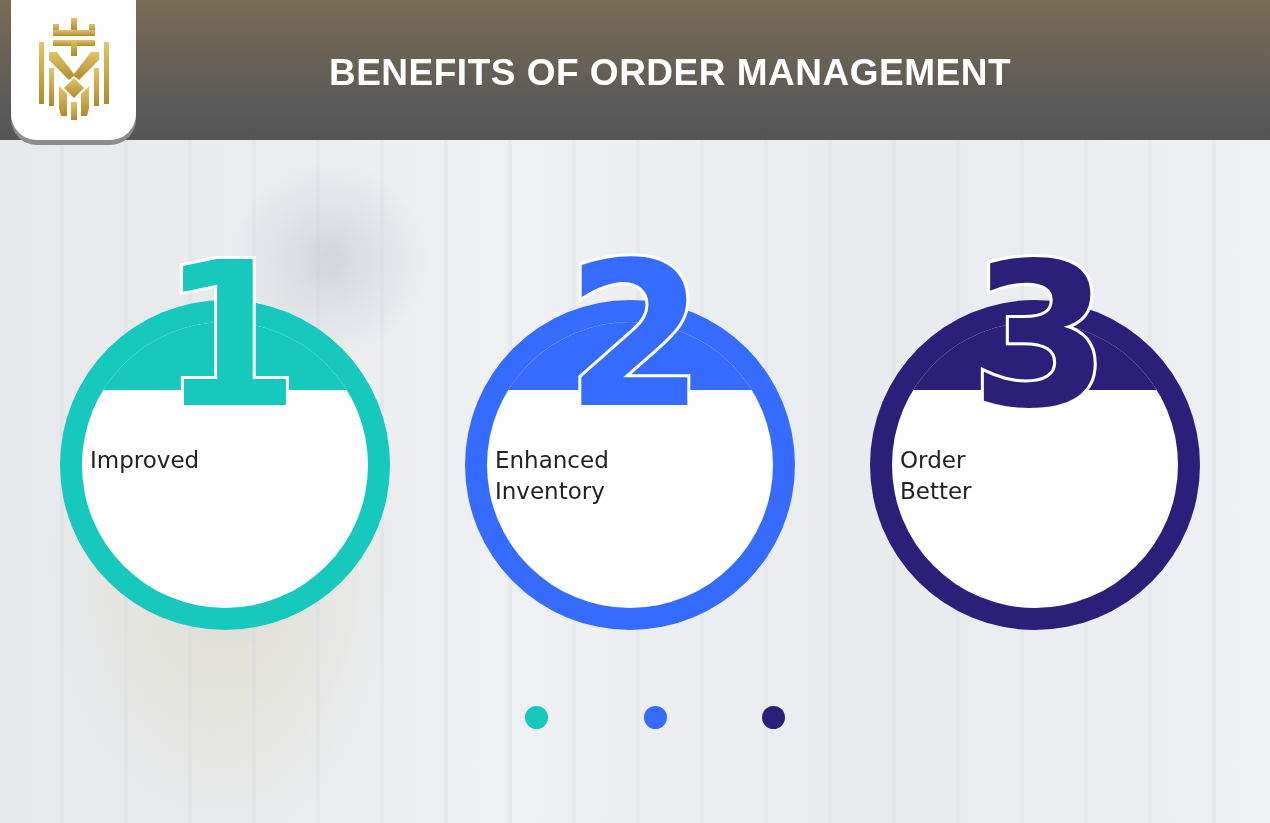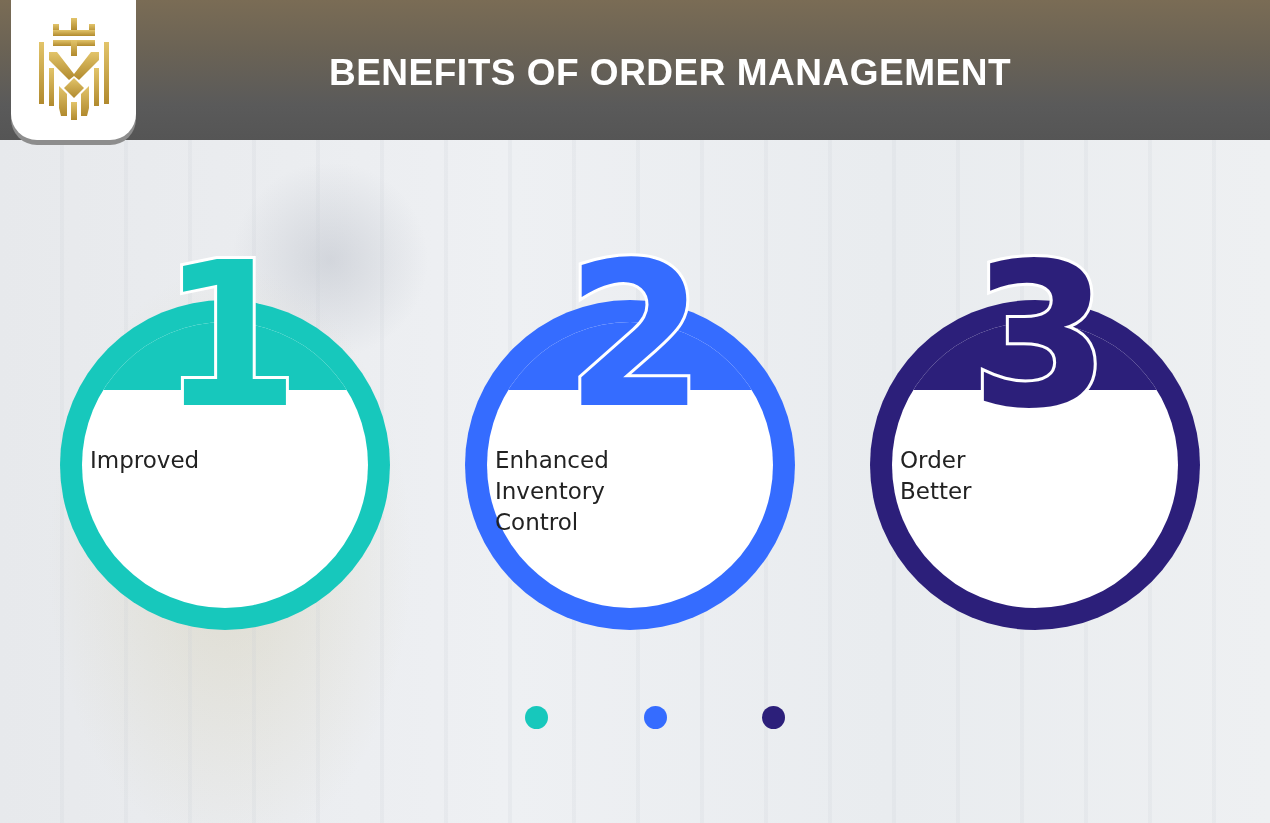--- a/index.html
+++ b/index.html
@@ -111,21 +111,20 @@
 <div class="card" style="left:455px;">
   <div class="ring" style="background:#356cff;">
     <div class="inner">
       <div class="inner-cap" style="background:#356cff;"></div>
     </div>
   </div>
   <div class="num" style="color:#356cff;">2</div>
   <div class="label">
     <div>Enhanced</div>
     <div>Inventory</div>
-    <div>Control</div>
   </div>
 </div>
 
 <div class="card" style="left:860px;">
   <div class="ring" style="background:#2c1f7a;">
     <div class="inner">
       <div class="inner-cap" style="background:#2c1f7a;"></div>
     </div>
   </div>
   <div class="num" style="color:#2c1f7a;">3</div>

